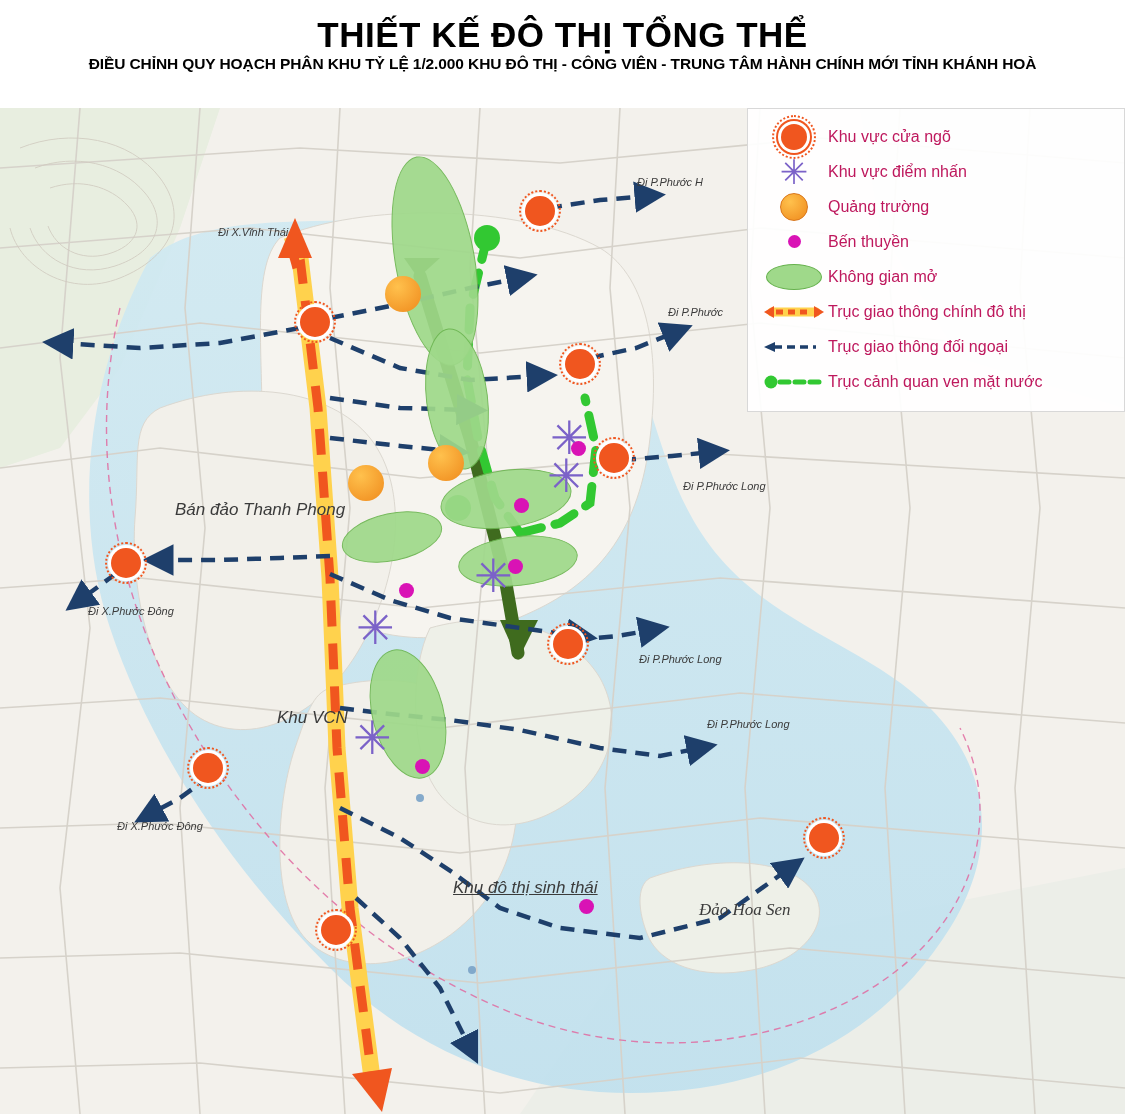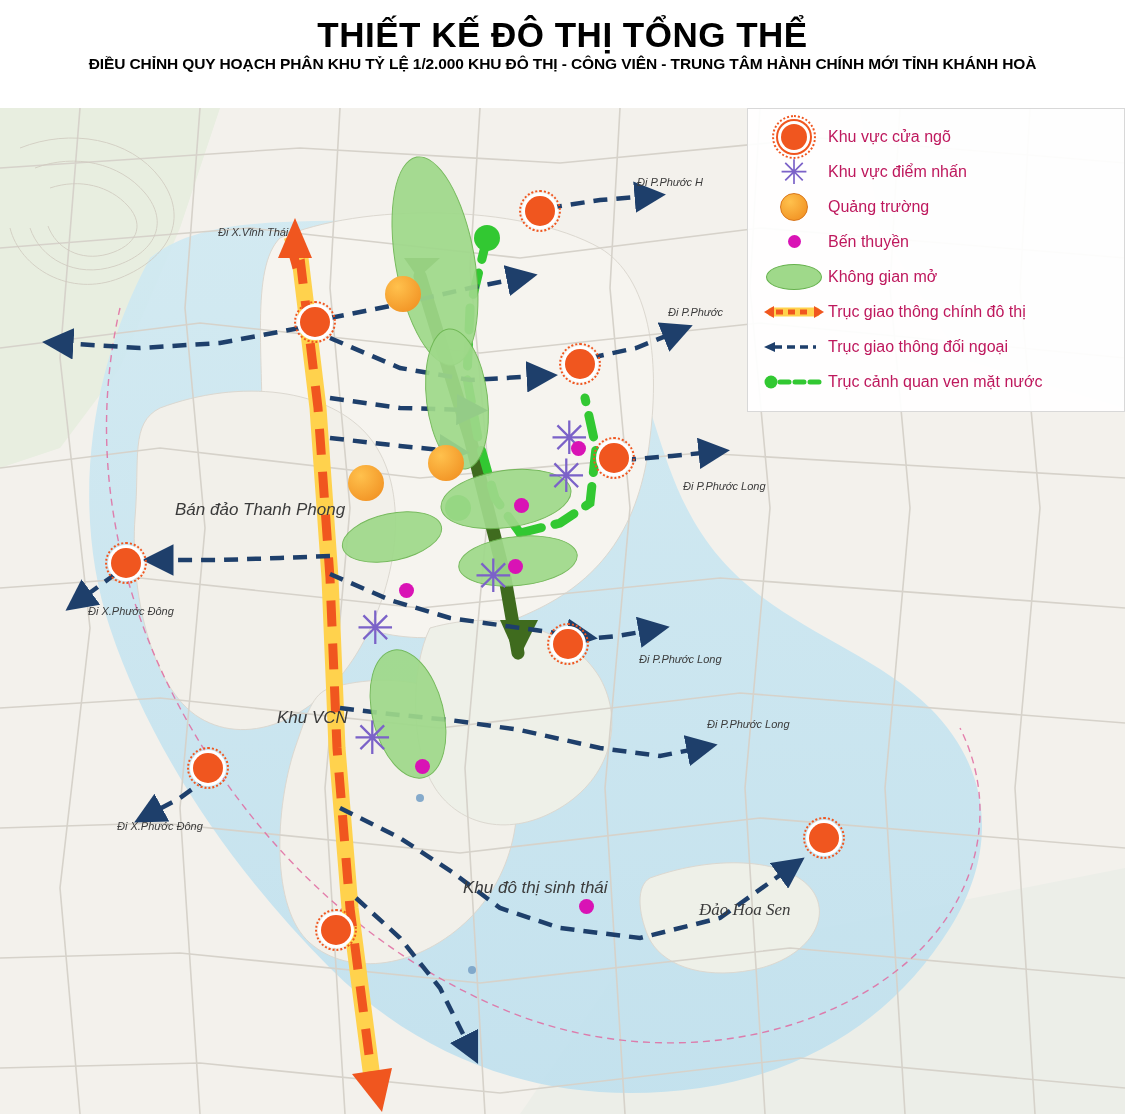--- a/index.html
+++ b/index.html
@@ -311,21 +311,21 @@
     <div class="maplabel" style="left:218px; top:118px;">Đi X.Vĩnh Thái</div>
     <div class="maplabel" style="left:637px; top:68px;">Đi P.Phước H</div>
     <div class="maplabel" style="left:668px; top:198px;">Đi P.Phước</div>
     <div class="maplabel big" style="left:146px; top:392px;">Bán đảo Thanh Phong</div>
     <div class="maplabel" style="left:683px; top:372px;">Đi P.Phước Long</div>
     <div class="maplabel" style="left:88px;  top:497px;">Đi X.Phước Đông</div>
     <div class="maplabel" style="left:639px; top:545px;">Đi P.Phước Long</div>
     <div class="maplabel" style="left:707px; top:610px;">Đi P.Phước Long</div>
     <div class="maplabel big" style="left:248px; top:600px;">Khu VCN</div>
     <div class="maplabel" style="left:117px; top:712px;">Đi X.Phước Đông</div>
-    <div class="maplabel big" style="left:434px; top:770px;">Khu đô thị sinh thái</div>
+    <div class="maplabel big" style="left:424px; top:770px;text-decoration:underline;">Khu đô thị sinh thái</div>
     <div class="maplabel big" style="left:670px; top:792px;font-family:Liberation Serif, serif;">Đảo Hoa Sen</div>
 
     <div class="open" style="left:395px; top:47px;  width:78px;  height:210px; transform:rotate(-10deg);"></div>
     <div class="open" style="left:426px; top:220px; width:60px;  height:140px; transform:rotate(-7deg);"></div>
     <div class="open" style="left:440px; top:362px; width:130px; height:56px;  transform:rotate(-8deg);"></div>
     <div class="open" style="left:341px; top:405px; width:100px; height:46px;  transform:rotate(-12deg);"></div>
     <div class="open" style="left:458px; top:428px; width:118px; height:48px;  transform:rotate(-6deg);"></div>
     <div class="open" style="left:372px; top:540px; width:70px;  height:130px; transform:rotate(-14deg);"></div>
 
     <div class="gate" style="left:540px; top:103px;"></div>

